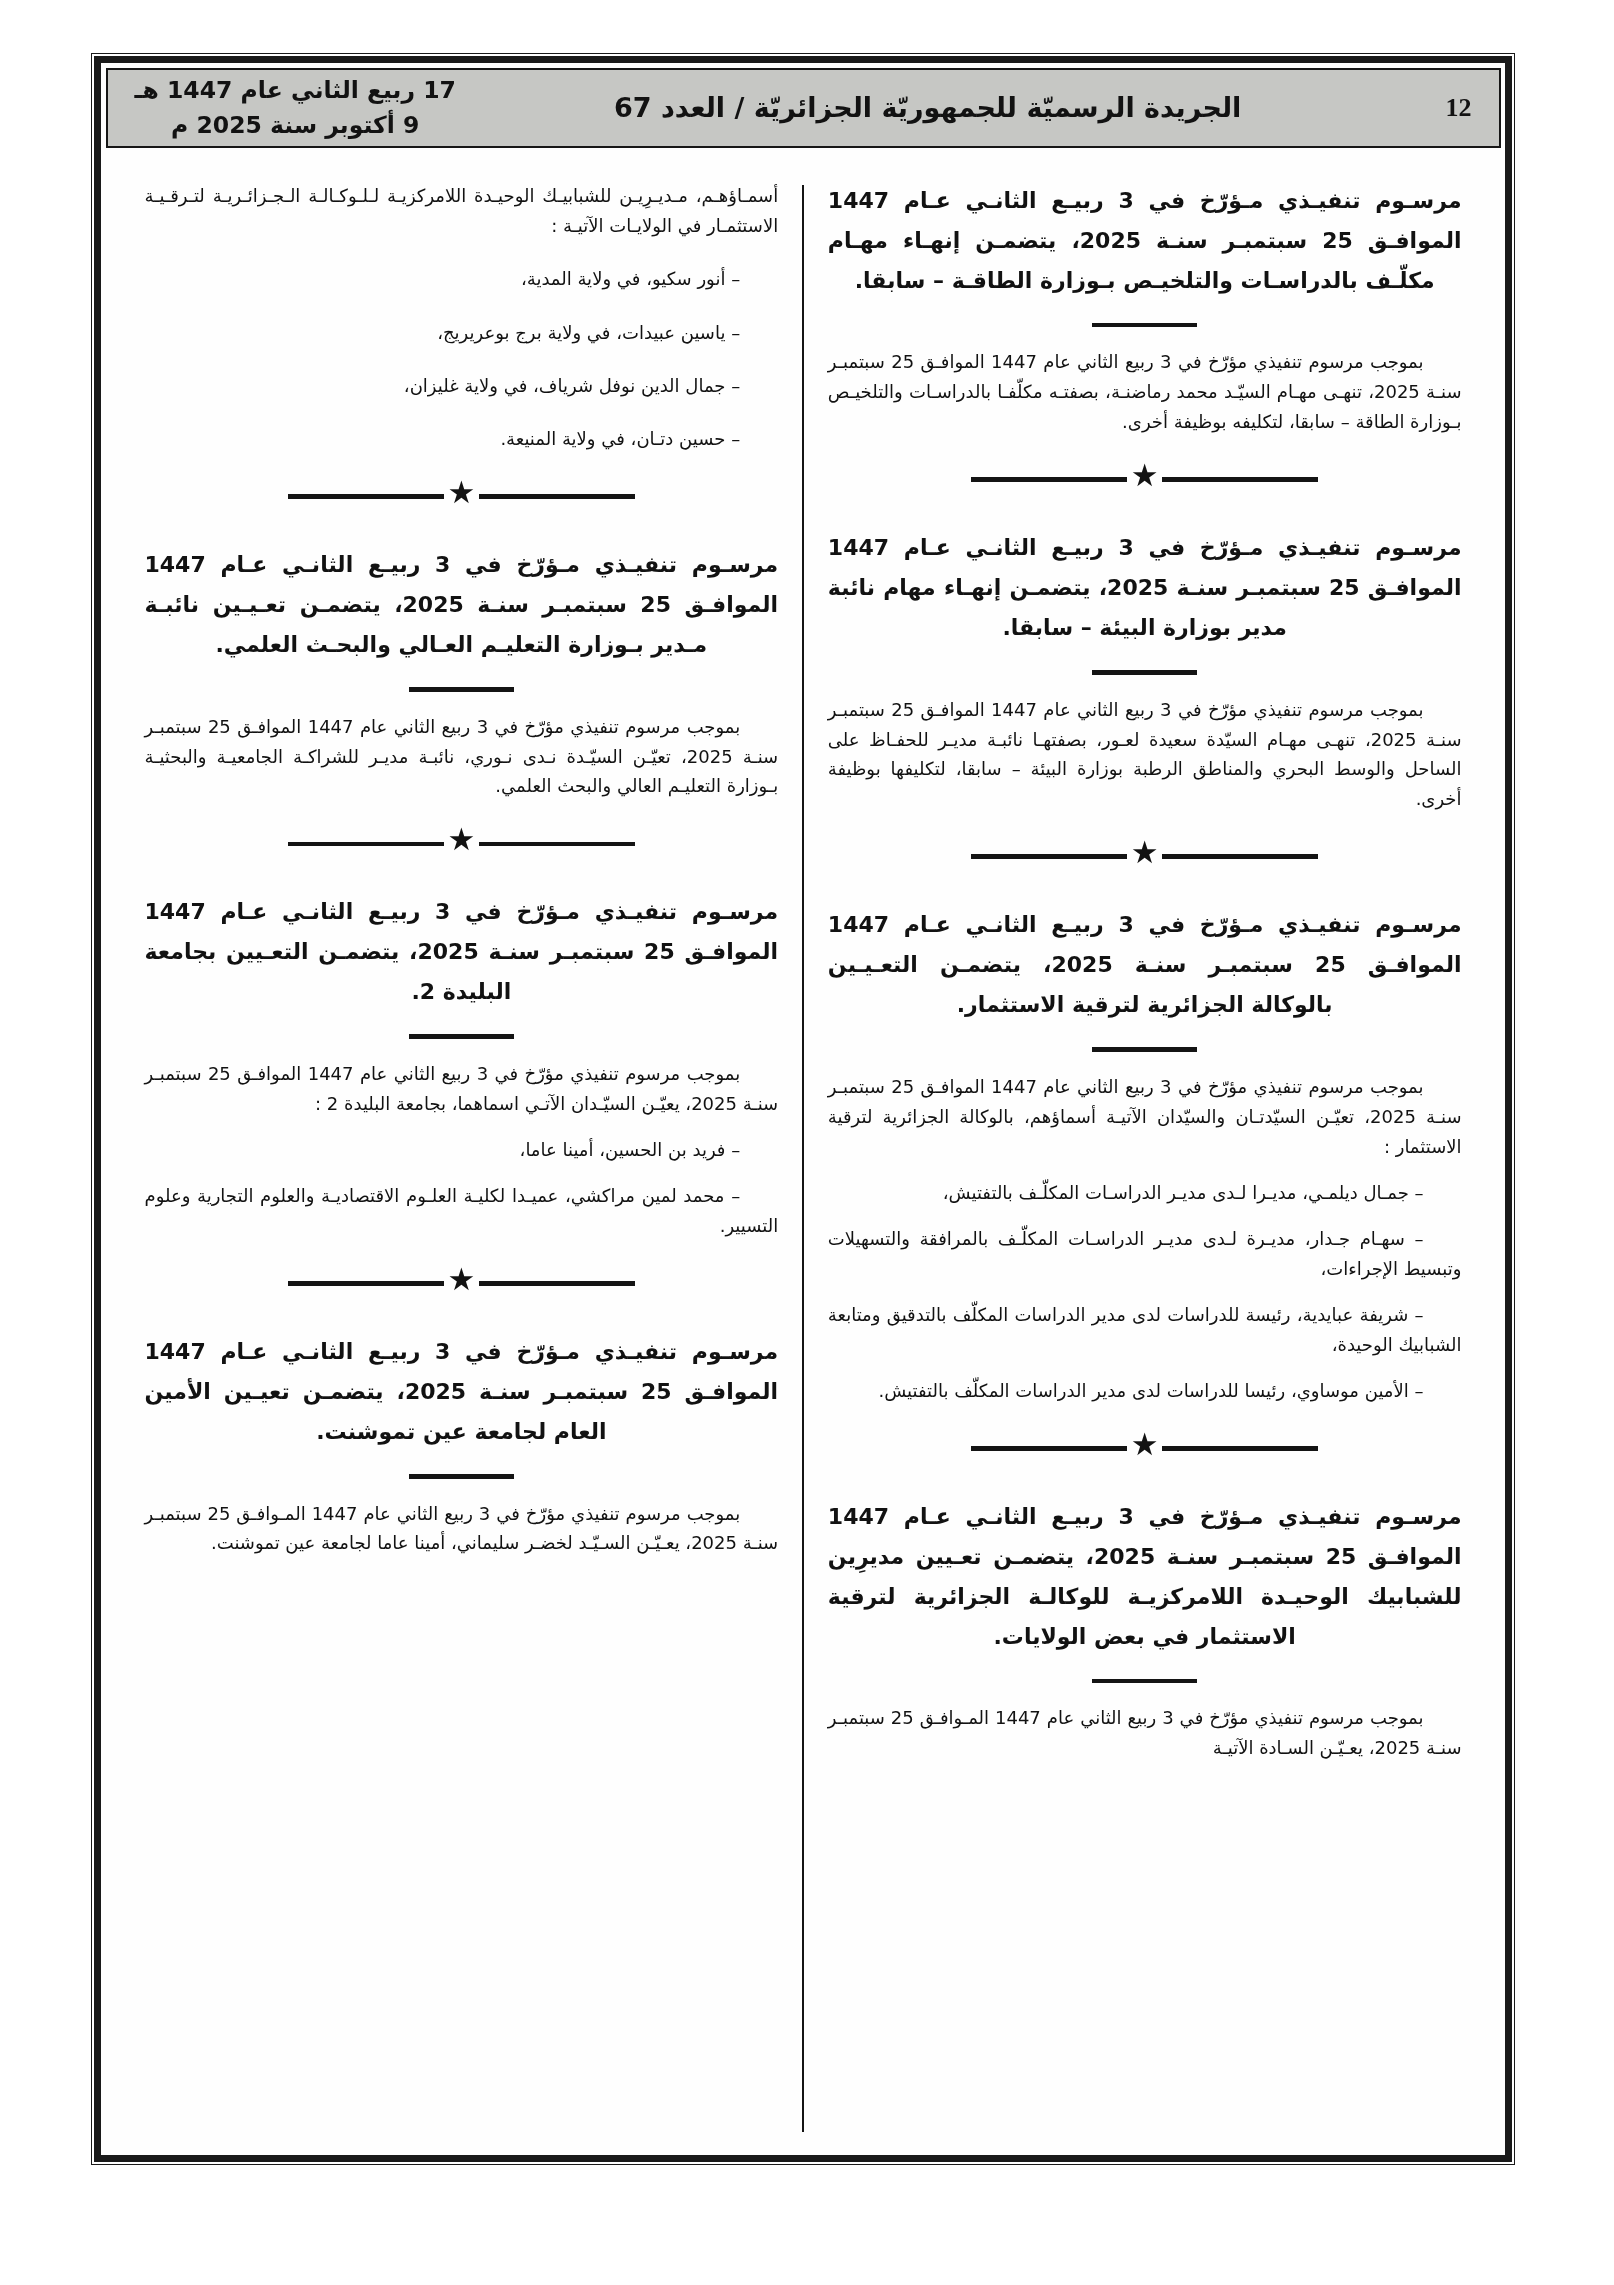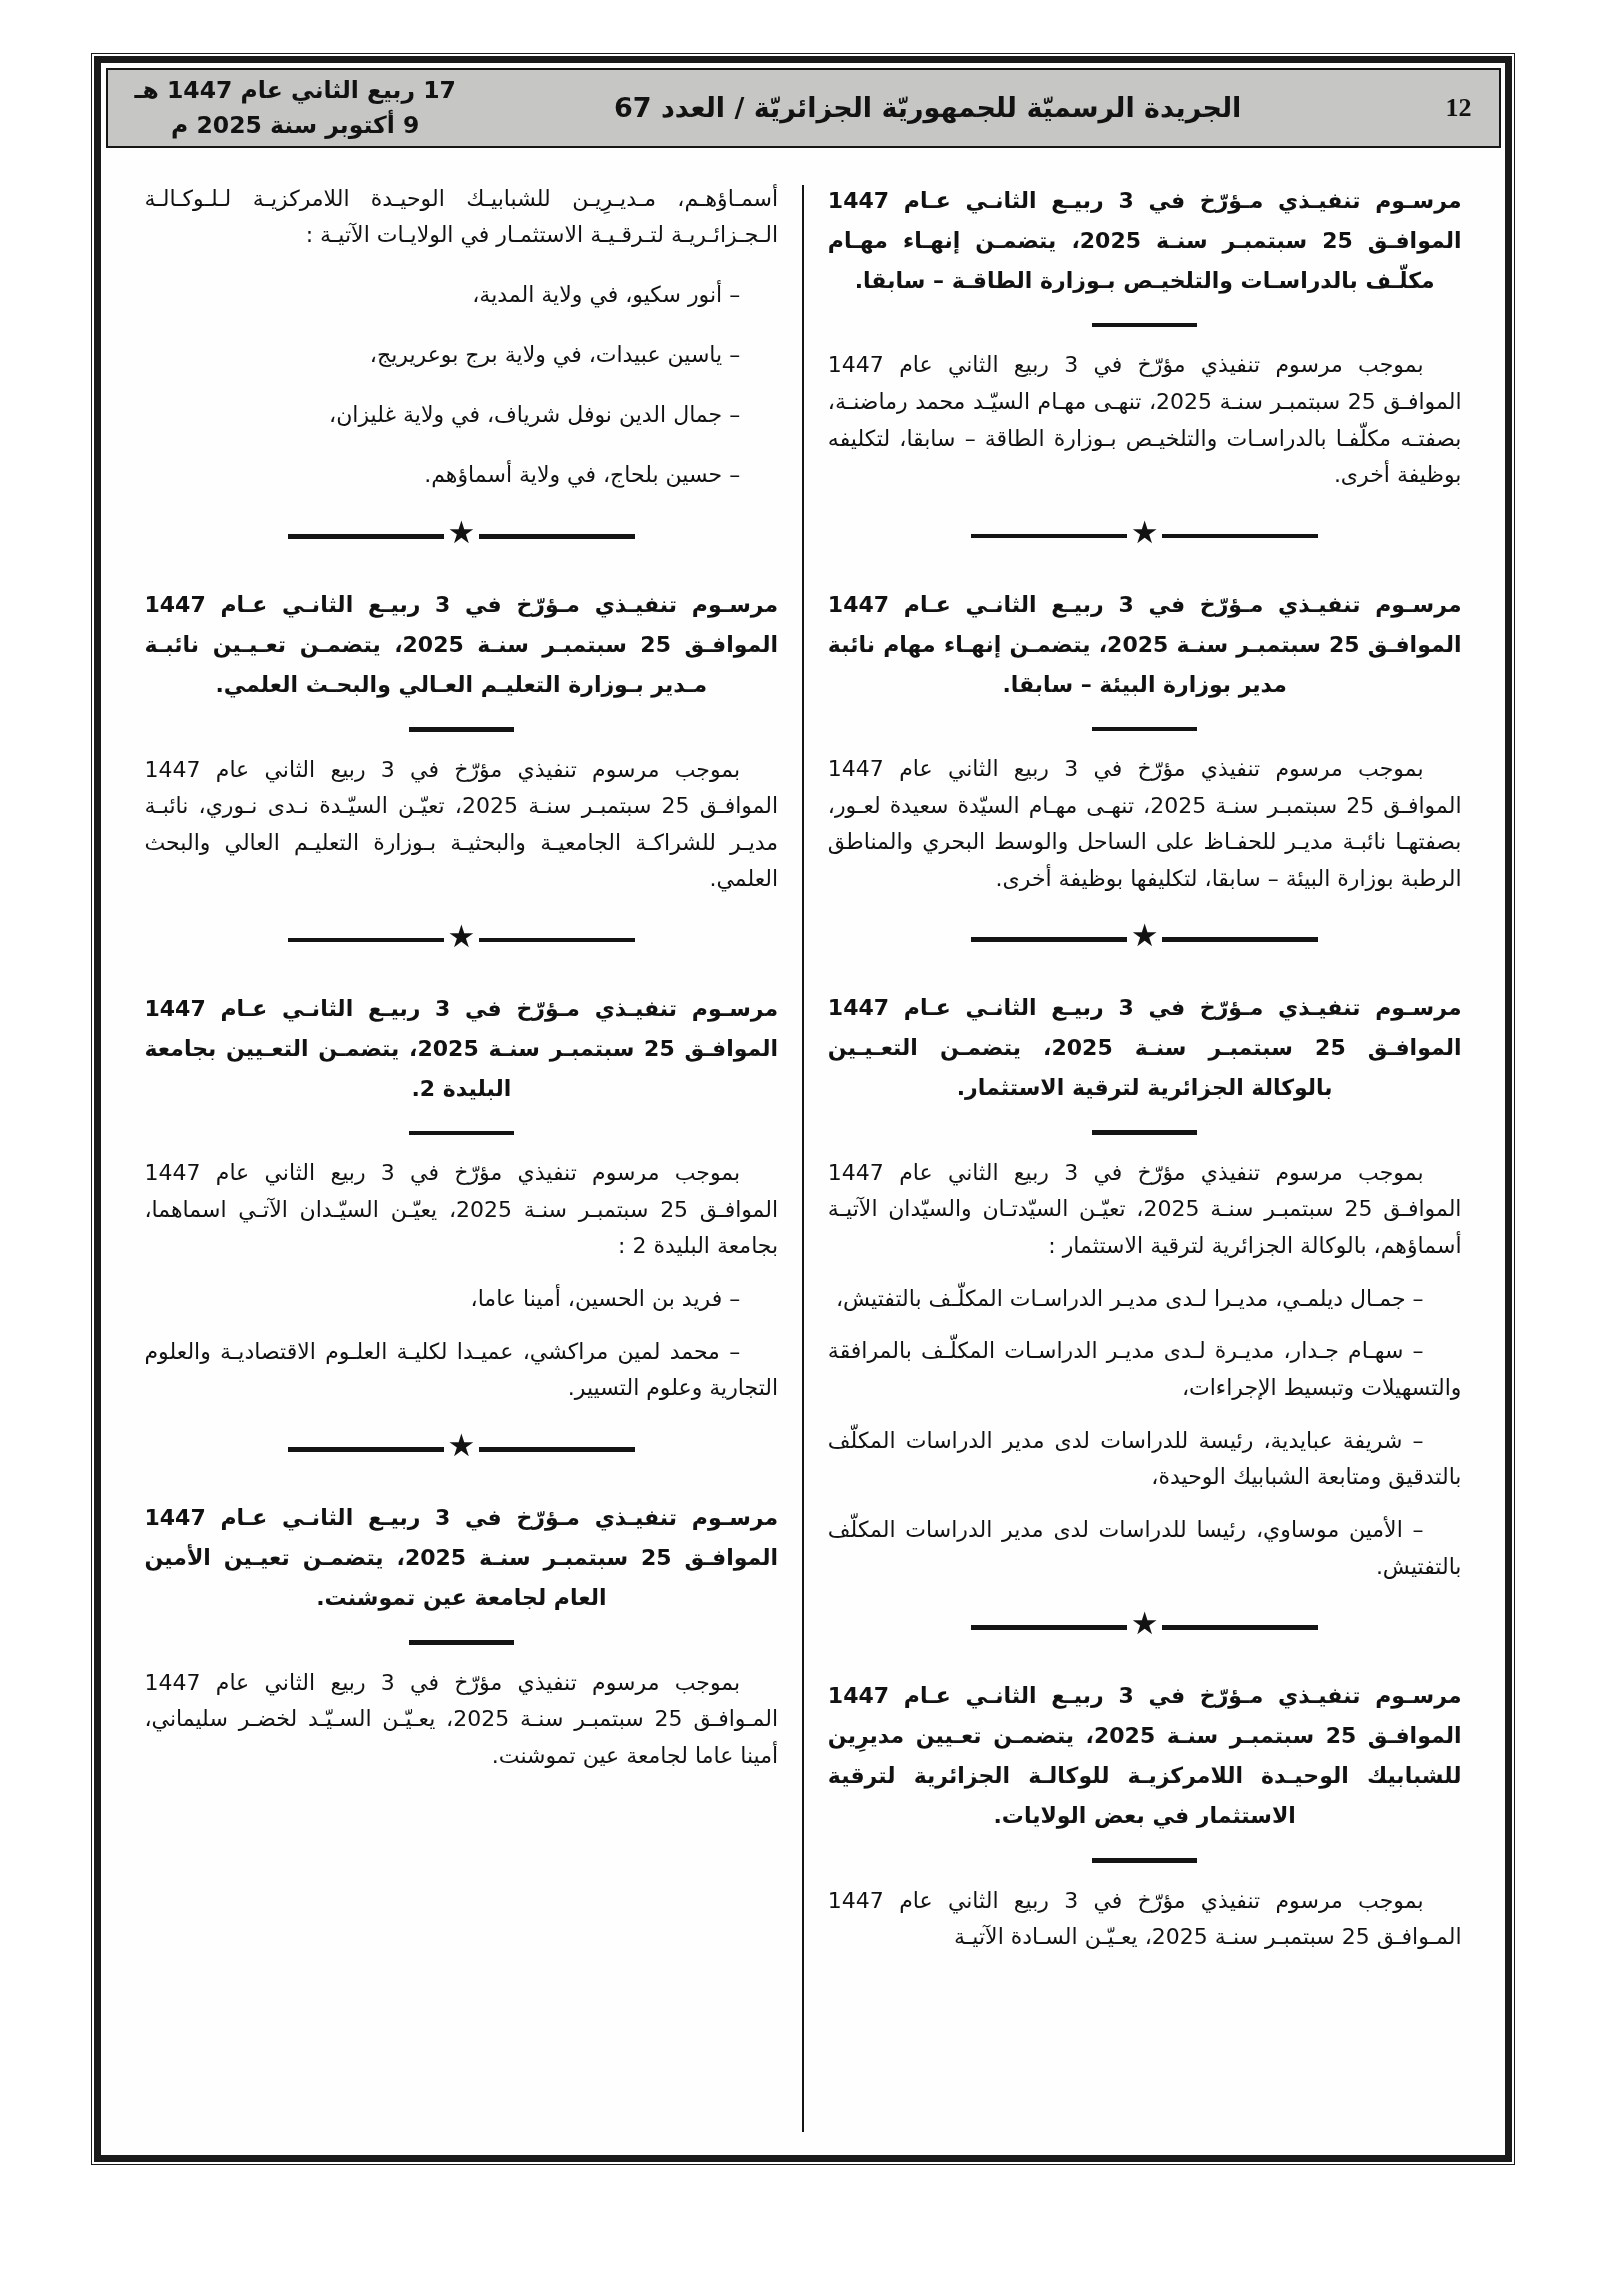--- a/index.html
+++ b/index.html
@@ -29,21 +29,21 @@
   }
   .col{width:50%;box-sizing:border-box;padding:5.4px 23.5px 0;}
   .divider{width:2.7px;background:#141414;margin-top:9px;}
   
   .heading{
     font-size:22px;font-weight:bold;line-height:1.82;margin:0;
     text-align:justify;text-align-last:center;
   }
   .hrule{width:105px;height:4.5px;background:#141414;margin:22px auto 20px;}
   .par{
-    font-size:22px;font-weight:normal;line-height:1.66;margin:0;
+    font-size:18px;font-weight:normal;line-height:1.66;margin:0;
     text-align:justify;text-indent:38px;
   }
   .item{margin-top:16.3px;}
   .item-wide{margin-top:23.5px;}
   .star-sep{
     display:flex;align-items:center;justify-content:center;
     margin:27px 0 33px;
   }
   .sep-line{width:156px;height:4.5px;background:#141414;}
   .star{font-size:31px;line-height:1;margin:0 3.6px;transform:translateY(-4.5px);}
@@ -117,21 +117,21 @@
 
     <div class="divider"></div>
 
     <section class="col">
 
       <article class="section">
         <p class="par" style="text-indent:0;">أسمـاؤهـم، مـديـرِيـن للشبابيـك الوحيـدة اللامركزيـة لـلـوكـالـة الـجـزائـريـة لتـرقـيـة الاستثمـار في الولايـات الآتيـة :</p>
         <p class="par item-wide item">– أنور سكيو، في ولاية المدية،</p>
         <p class="par item-wide item">– ياسين عبيدات، في ولاية برج بوعريريج،</p>
         <p class="par item-wide item">– جمال الدين نوفل شرياف، في ولاية غليزان،</p>
-        <p class="par item-wide item">– حسين بلحاج، في ولاية أسماؤهم.</p>
+        <p class="par item-wide item">– حسين دتـان، في ولاية المنيعة.</p>
       </article>
 
       <div class="star-sep">
         <span class="sep-line"></span>
         <span class="star">★</span>
         <span class="sep-line"></span>
       </div>
 
       <article class="section">
         <h2 class="heading">مرسـوم تنفيـذي مـؤرّخ في 3 ربيـع الثانـي عـام 1447 الموافـق 25 سبتمبـر سنـة 2025، يتضمـن تعـيـين نائبـة مـدير بـوزارة التعليـم العـالي والبحـث العلمي.</h2>

